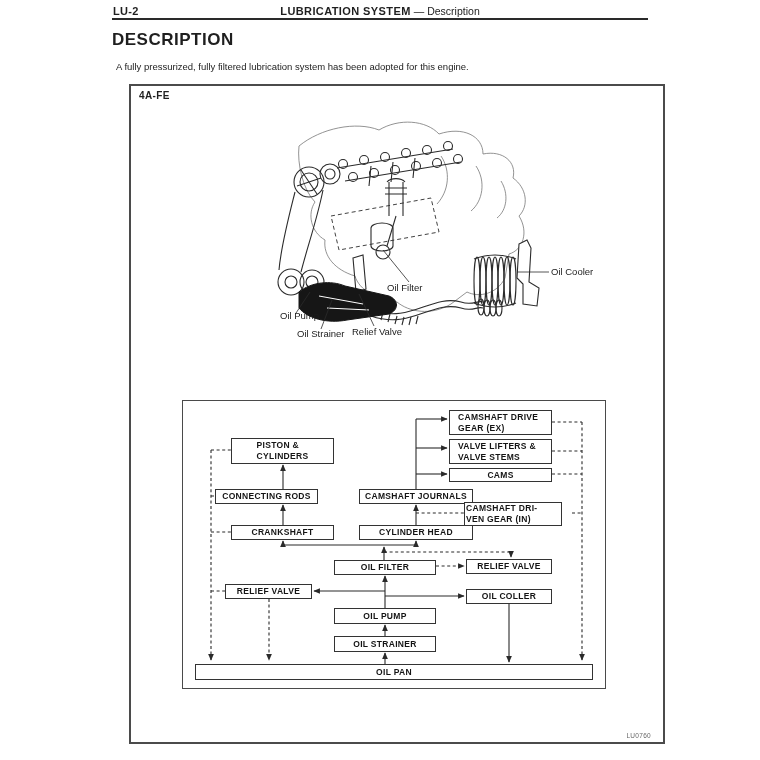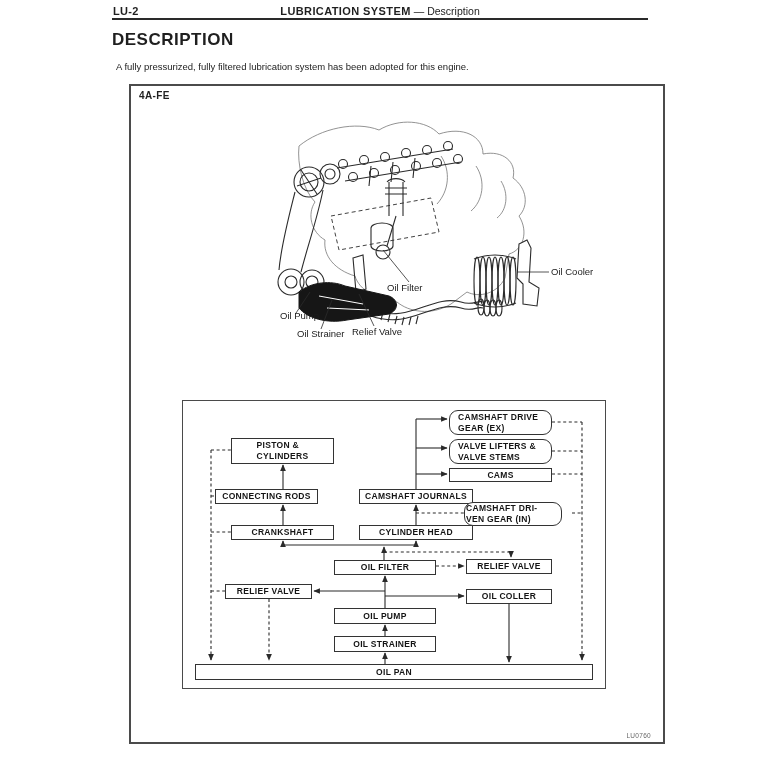--- a/index.html
+++ b/index.html
@@ -21,21 +21,21 @@
   .ref-code{position:absolute;right:12px;top:646px;font-size:6.5px;color:#666;letter-spacing:.3px;}
   .fig-svg{position:absolute;left:0;top:0;width:532px;height:656px;pointer-events:none;}
   .eng-label{position:absolute;font-size:9.5px;color:#1c1c1c;white-space:nowrap;}
   
   .diag-border{position:absolute;left:51px;top:314px;width:424px;height:289px;
                border:1.5px solid #4a4a4a;box-sizing:border-box;}
   .dbox{position:absolute;border:1.5px solid #333;background:#fff;box-sizing:border-box;
         display:flex;align-items:center;justify-content:center;
         font-size:8.5px;font-weight:bold;letter-spacing:.3px;color:#141414;line-height:1.25;}
   .dbox span{white-space:pre-line;}
-  .dbox.al{justify-content:flex-start;padding-left:8px;border-radius:9px;}
+  .dbox.al{justify-content:flex-start;padding-left:8px;}
   .dbox.al span{text-align:left;}
   .dbox.ctr2 span{text-align:left;}
 </style>
 </head>
 <body>
 
 <div class="page">
 
   <div class="hdr-code">LU-2</div>
   <div class="hdr-center">

